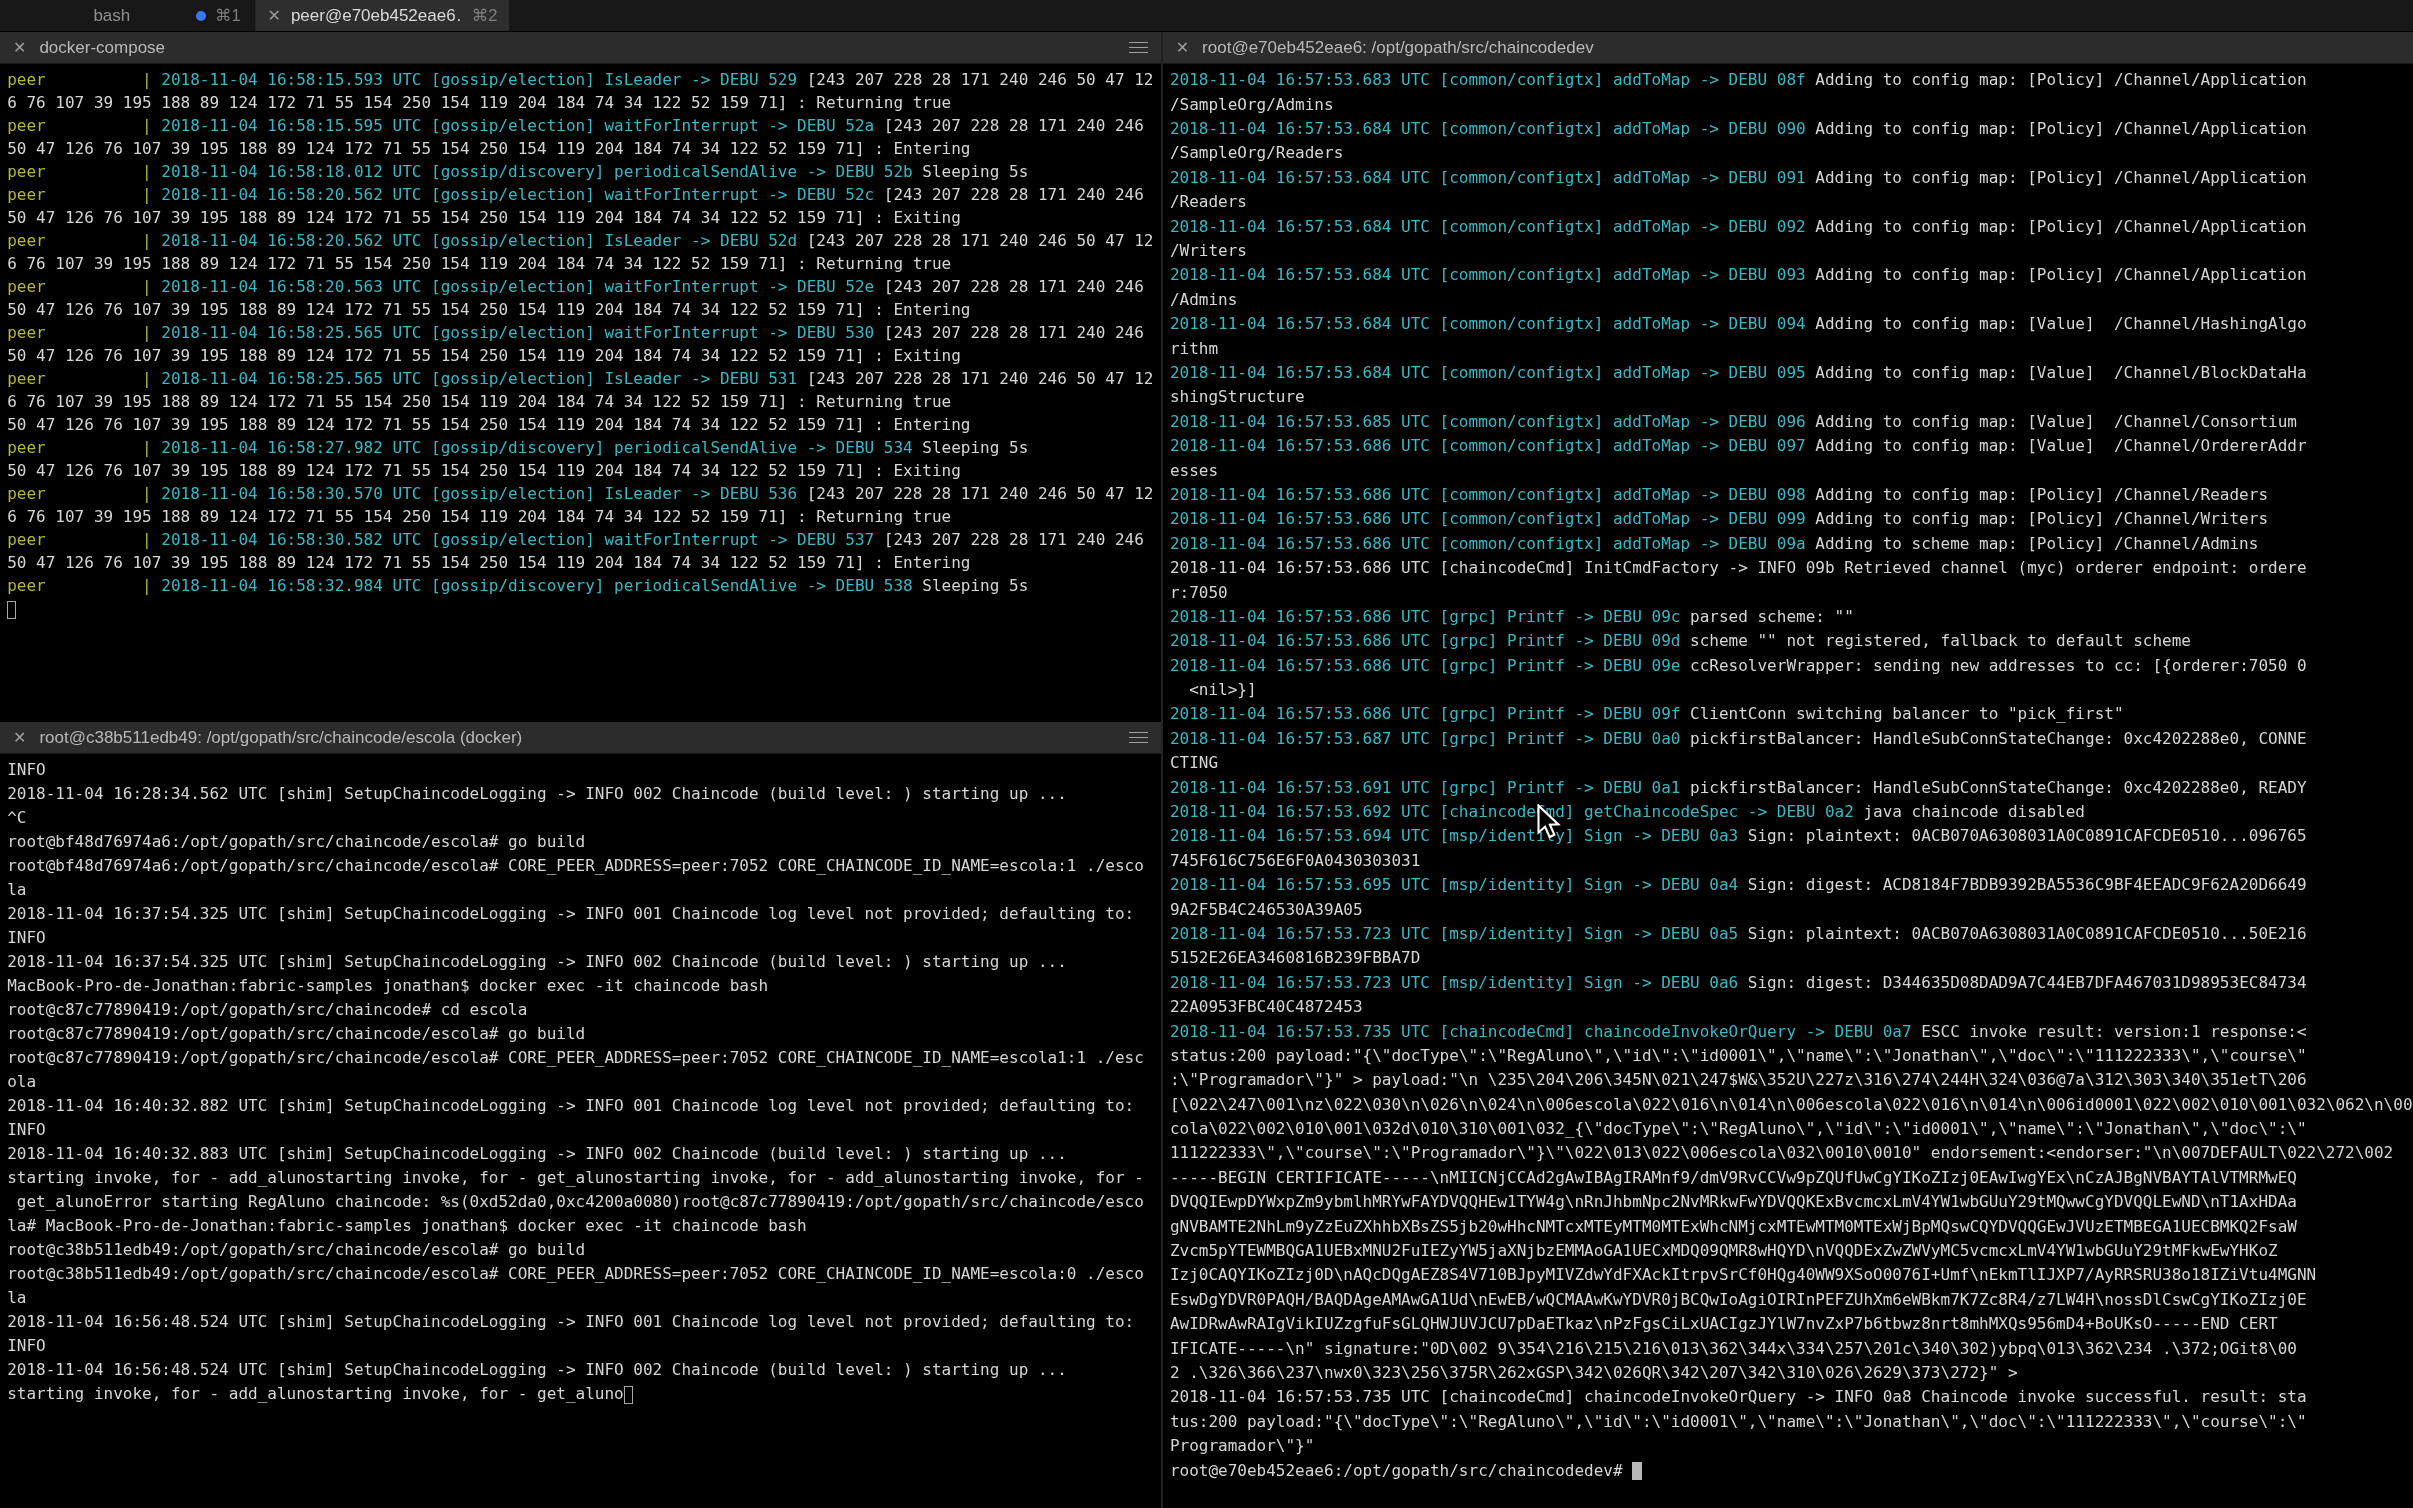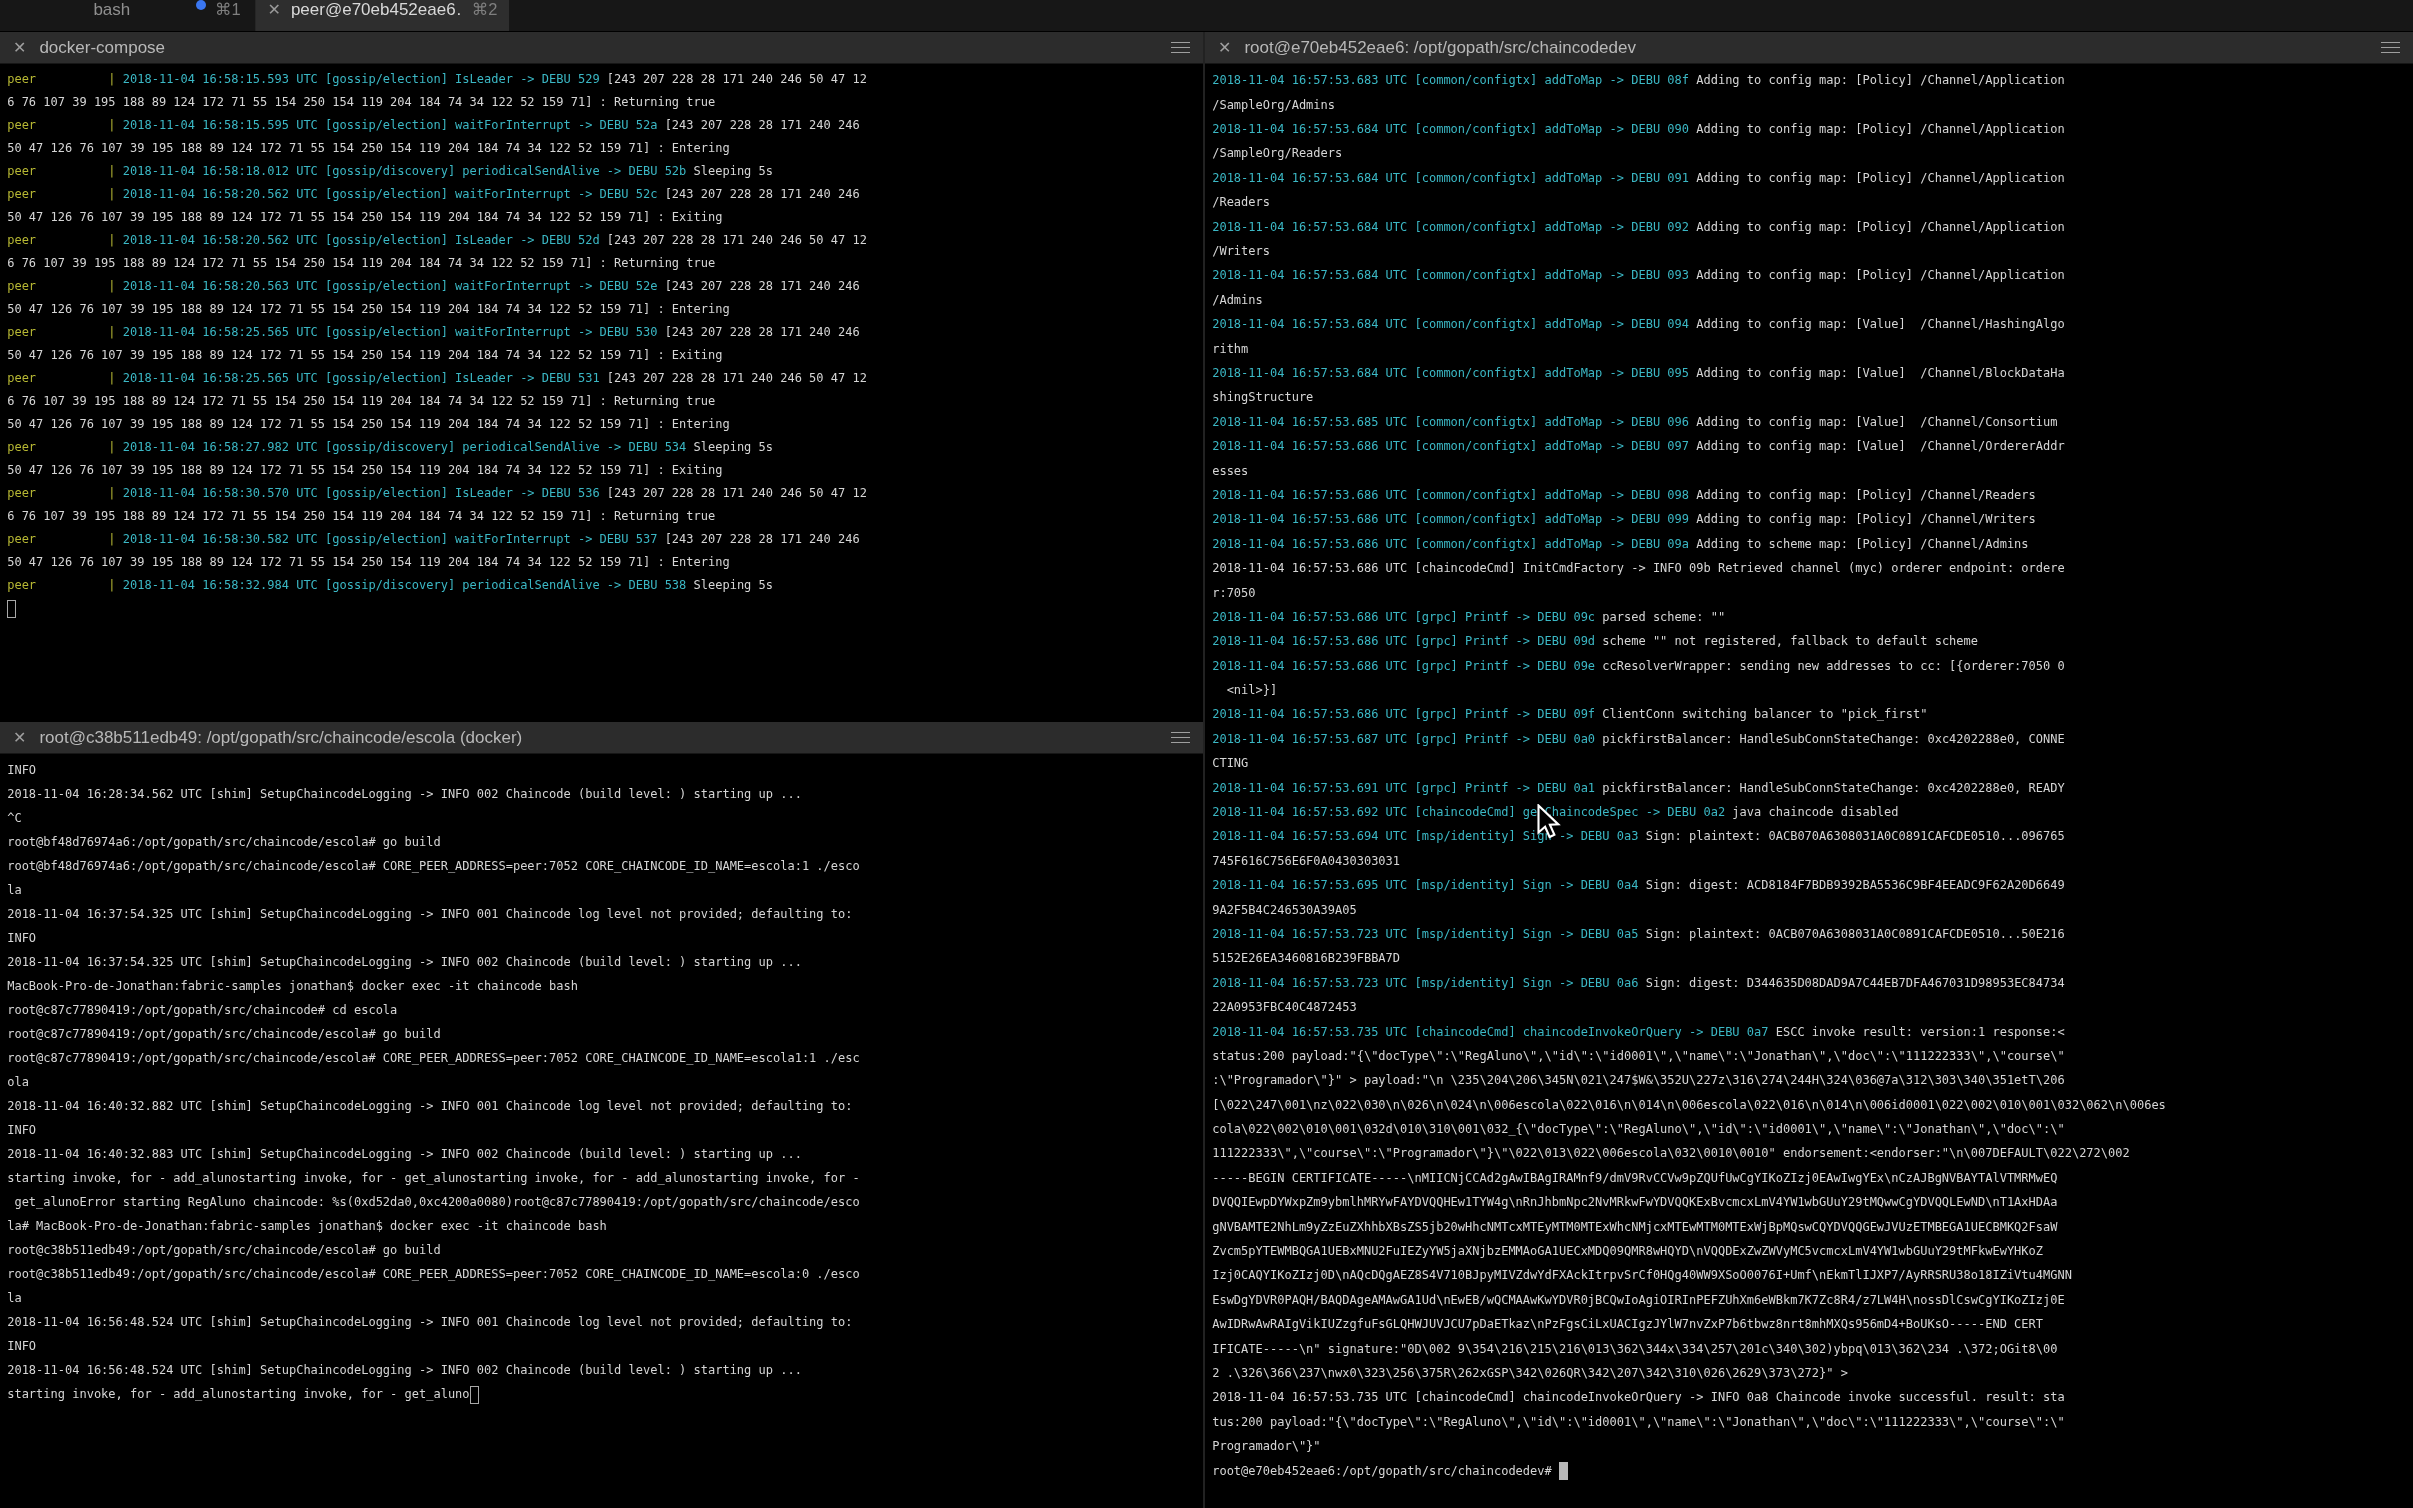--- a/index.html
+++ b/index.html
@@ -3,21 +3,21 @@
 <meta charset="utf-8">
 <style>
   *{margin:0;padding:0;box-sizing:border-box}
   html,body{width:2413px;height:1508px;background:#000;overflow:hidden}
   body{font-family:"DejaVu Sans Mono",monospace;position:relative;
        --fg:#d6d6d6;--cyan:#3bb8c5;--yellow:#b6b733;--accent:#3a76f0}
 
   
   .tabbar{height:32px;background:#171717;display:flex;align-items:stretch;border-bottom:0.7px solid #000;
           font-family:"Liberation Sans",sans-serif}
-  .tab{display:flex;align-items:flex-start;font-size:17px;color:#8f8f8f}
+  .tab{display:flex;align-items:center;font-size:17px;color:#8f8f8f}
   .tab.inactive{width:256px;background:#171717;border-right:0.7px solid #262626;padding:0 14.4px}
   .tab.inactive .tab-title{margin-left:79px}
   .tab.inactive .dot{margin-left:auto;width:10px;height:10px;border-radius:50%;background:var(--accent)}
   .tab.inactive .shortcut{margin-left:8.6px}
   .tab.active{width:253px;background:#2e2e2e;color:#d9d9d9;padding:0 11.5px;gap:10px}
   .tab.active .tab-title{flex:1;overflow:hidden;white-space:nowrap}
   .shortcut{color:#7f7f7f;font-size:16.5px}
   .tab-close{color:#9a9a9a;font-size:16px;cursor:default}
   .tabbar-rest{flex:1;background:#171717}
 
@@ -34,21 +34,21 @@
   .pane-header{height:32px;flex:none;background:#2c2c2c;border-bottom:0.7px solid #161616;
                display:flex;align-items:center;gap:13px;padding:0 13px;
                font-family:"Liberation Sans",sans-serif;font-size:17px;color:#b8b8b8}
   .pane-close{color:#9f9f9f;font-size:16px}
   .pane-title{white-space:nowrap;overflow:hidden}
   .pane-spacer{flex:1}
   .hamburger{width:18.7px;display:flex;flex-direction:column;gap:3.6px}
   .hamburger i{display:block;height:1.4px;background:#9f9f9f}
 
   
-  .term{flex:1;overflow:hidden;padding:4.3px 7.2px;font-size:12px;color:var(--fg)}
+  .term{flex:1;overflow:hidden;padding:4.3px 7.2px;font-size:16px;color:var(--fg)}
   .row{white-space:pre;overflow:hidden}
   .term-dc .row{height:23px;line-height:23px}
   .term-cc .row{height:24px;line-height:24px}
   .term-cd .row{height:24.4px;line-height:24.4px}
   .sg-w{color:var(--fg)}
   .sg-c{color:var(--cyan)}
   .sg-y{color:var(--yellow)}
   .cursor{display:inline-block;width:9.3px;height:18px;vertical-align:middle}
   .cursor.hollow{border:1.4px solid #a8a8a8}
   .cursor.block{background:#b9b9b9}

